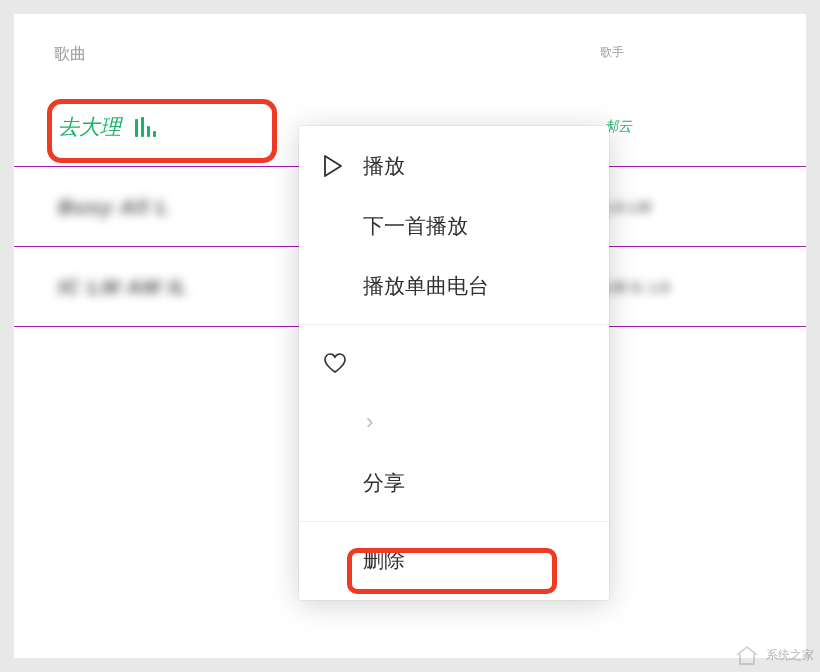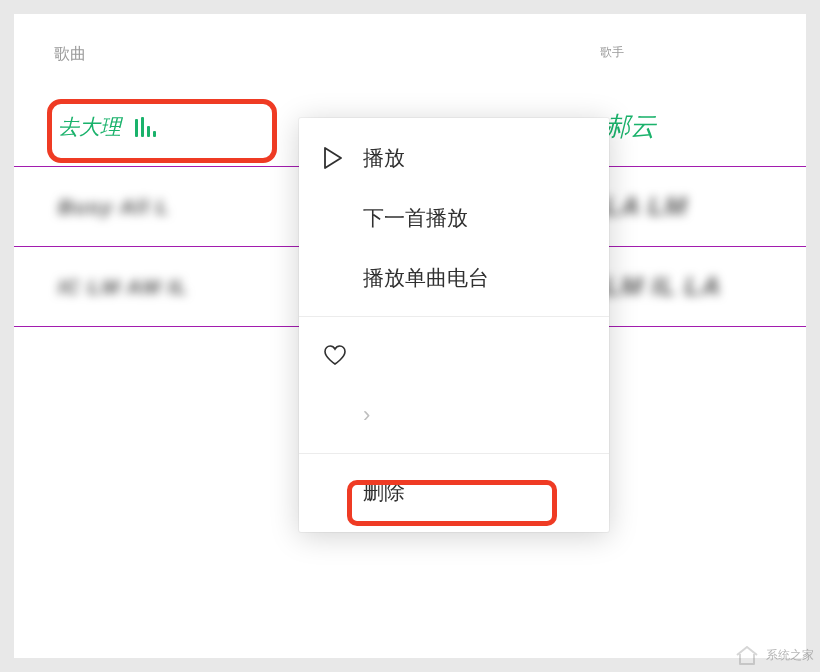--- a/index.html
+++ b/index.html
@@ -25,21 +25,21 @@
     .row {
       display:flex;
       align-items:center;
       height:80px;
       padding-left:44px;
       border-bottom:1px solid #a21caf;
       font-style:italic;
     }
     .row:last-child { border-bottom:none; }
     .song-cell { width:546px; display:flex; align-items:center; gap:14px; font-size:21px; color:#202020; font-weight:500; }
-    .artist-cell { font-size:26px; color:#202020; }
+    .artist-cell { font-size:14px; color:#202020; }
     .row.active .song-cell,
     .row.active .artist-cell { color:#1ab26b; }
     .eq-icon { display:inline-flex; align-items:flex-end; gap:3px; height:20px; }
     .eq-icon span { display:block; width:3px; background:#1ab26b; border-radius:1px; }
     .eq-icon span:nth-child(1){height:18px;}
     .eq-icon span:nth-child(2){height:20px;}
     .eq-icon span:nth-child(3){height:11px;}
     .eq-icon span:nth-child(4){height:6px;}
 
     .red-box-1 {
@@ -55,26 +55,27 @@
       filter:blur(5px);
       -webkit-filter:blur(5px);
       color:#555 !important;
       letter-spacing:1px;
       font-weight:700;
     }
 
     
     .ctx {
       position:absolute;
-      left:285px; top:104px;
+      left:285px; top:112px;
       width:310px;
       background:#fff;
       border-radius:2px;
       box-shadow:0 4px 30px rgba(0,0,0,0.18), 0 0 0 1px rgba(0,0,0,0.04);
       padding:10px 0;
+      font-family:Liberation Mono, monospace;
     }
     .ctx-item {
       display:flex;
       align-items:center;
       height:60px;
       padding:0 22px 0 24px;
       font-size:21px;
       color:#303030;
       cursor:pointer;
       position:relative;
@@ -182,20 +183,24 @@
       <span class="ctx-icon">
         <svg width="24" height="22" viewBox="0 0 24 22">
             <path d="M12 20 C12 20 2 13.5 2 7.5 C2 4.2 4.5 2 7.2 2 C9.2 2 11 3.2 12 5 C13 3.2 14.8 2 16.8 2 C19.5 2 22 4.2 22 7.5 C22 13.5 12 20 12 20 Z" fill="none" stroke="#303030" stroke-width="1.6"></path>
           </svg>
       </span>
     </div>
     <div class="ctx-item">
       <span class="ctx-icon"></span>
       <span class="ctx-chevron">›</span>
     </div>
+    <div class="ctx-item">
+      <span class="ctx-icon"></span>
+      <span class="ctx-label">分享</span>
+    </div>
 
     <div class="ctx-sep"></div>
 
     <div class="ctx-item">
       <span class="ctx-icon"></span>
       <span class="ctx-label">删除</span>
     </div>
 
     <div class="red-box-2"></div>
   </div>

